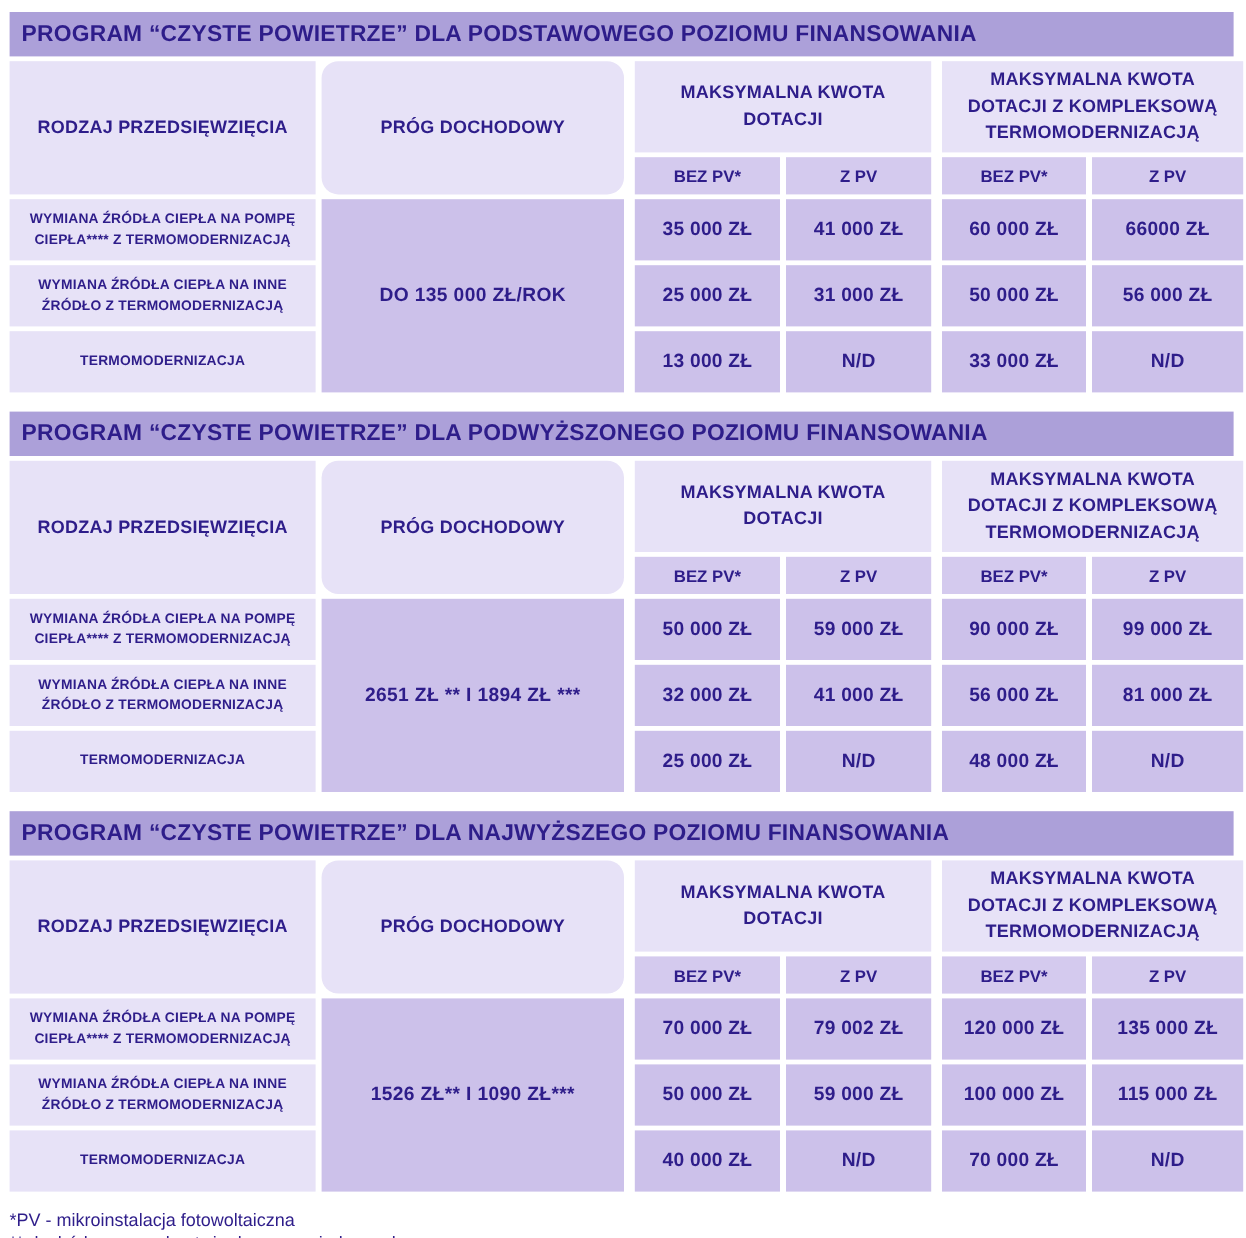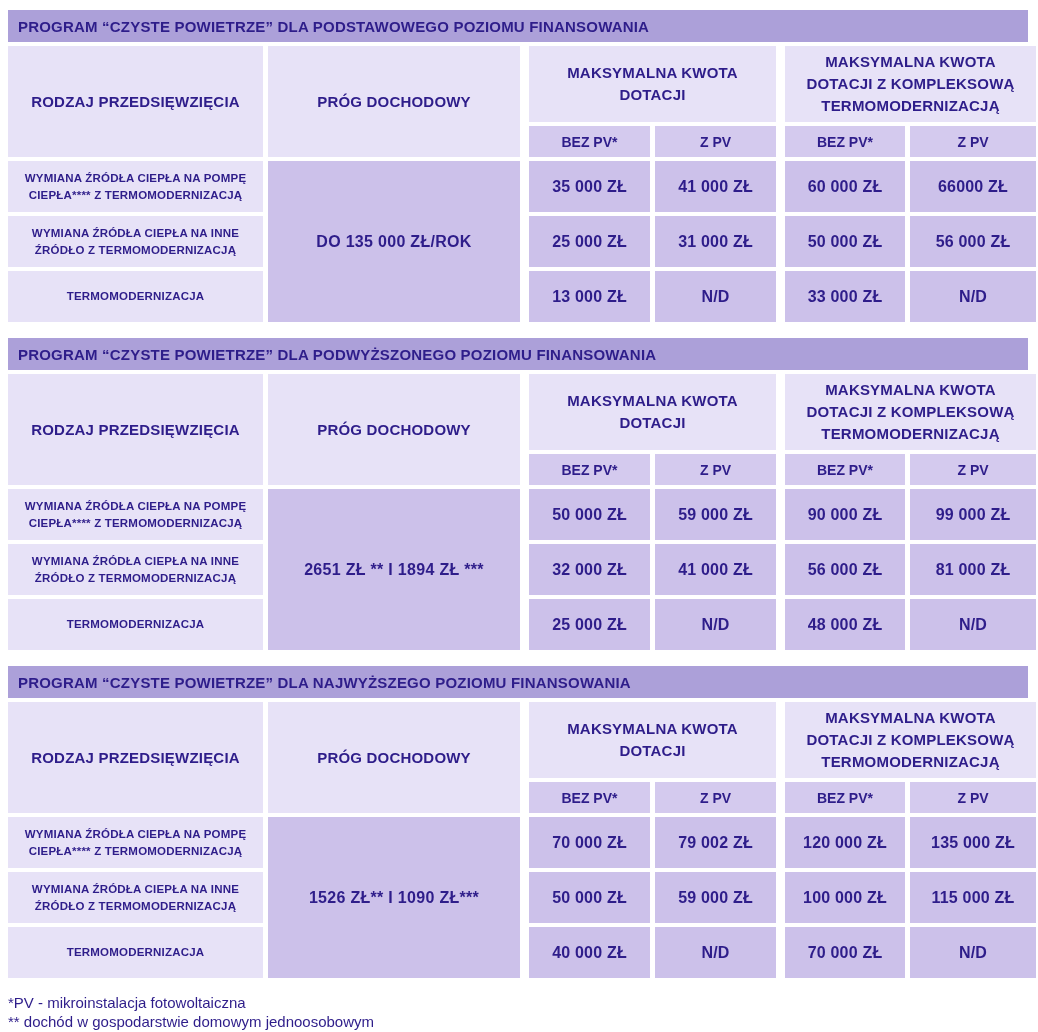--- a/index.html
+++ b/index.html
@@ -16,21 +16,21 @@
     width:1038px;
     font-family:"Liberation Sans","DejaVu Sans",sans-serif;
     color:var(--ink);
   }
   .page{padding:10px 10px 6px 8px;}
   .ptable{margin-bottom:16px;}
   .band{
     background:var(--band);
     color:var(--ink);
     font-weight:bold;
-    font-size:15px;
+    font-size:19px;
     letter-spacing:.2px;
     padding:8px 10px 7px 10px;
     margin-bottom:4px;
   }
   .grid{
     display:grid;
     grid-template-columns:255px 252px 125px 121px 124px 126px;
     grid-template-rows:76px 31px 51px 51px 51px;
     column-gap:5px;
     row-gap:4px;
@@ -41,21 +41,21 @@
     justify-content:center;
     text-align:center;
     font-weight:bold;
     color:var(--ink);
   }
   .light{background:var(--light);font-size:15px;letter-spacing:.2px;}
   .sub{background:var(--sub);font-size:14px;}
   .dark{background:var(--dark);}
   .gsep{margin-left:4px;}
   .c1{grid-column:1;grid-row:1 / span 2;}
-  .c2{grid-column:2;grid-row:1 / span 2;}
+  .c2{grid-column:2;grid-row:1 / span 2;border-radius:14px;}
   .g1{grid-column:3 / span 2;grid-row:1;padding:16px 10px;line-height:1.45;}
   .g2{grid-column:5 / span 2;grid-row:1;padding:0 10px;line-height:1.45;}
   .col3{grid-column:3;}
   .col4{grid-column:4;}
   .col5{grid-column:5;}
   .col6{grid-column:6;}
   .row2{grid-row:2;}
   .row3{grid-row:3;}
   .row4{grid-row:4;}
   .row5{grid-row:5;}

